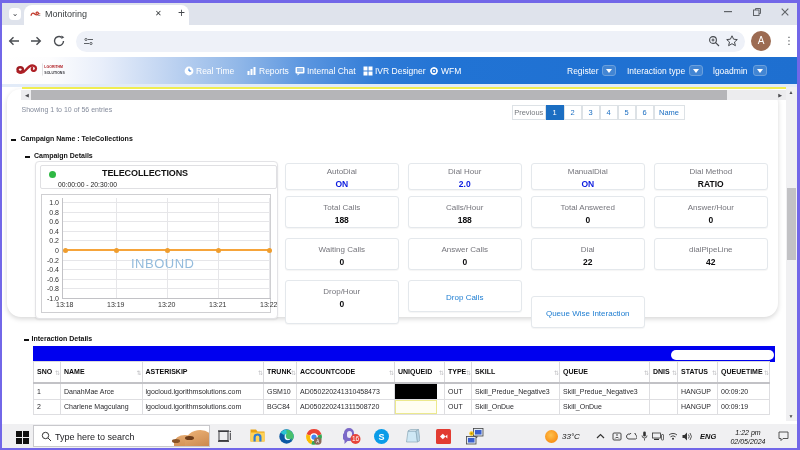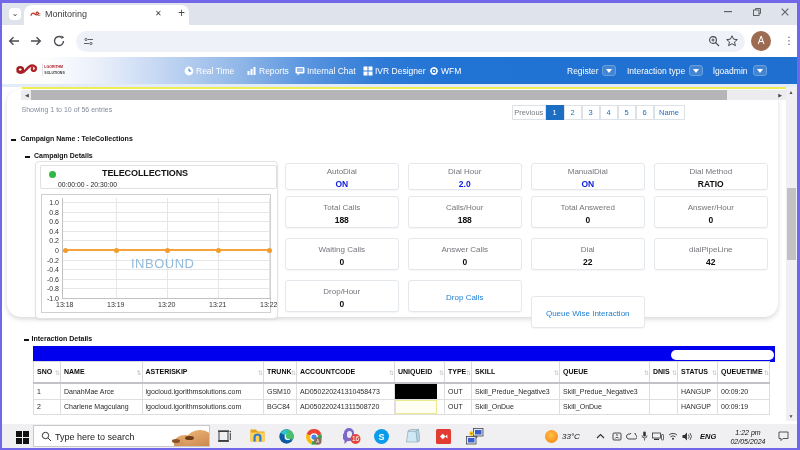--- a/index.html
+++ b/index.html
@@ -278,21 +278,21 @@
     <div class="vv">0</div>
   </div>
 <div class="abs scard r2" style="left:530.5px;top:238px;height:32px;">
     <div class="tt">Dial</div>
     <div class="vv">22</div>
   </div>
 <div class="abs scard r2" style="left:653.5px;top:238px;height:32px;">
     <div class="tt">dialPipeLine</div>
     <div class="vv">42</div>
   </div>
-<div class="abs scard r2" style="left:284.5px;top:280px;height:32px;">
+<div class="abs scard r2" style="left:284.5px;top:280px;height:44px;">
     <div class="tt">Drop/Hour</div>
     <div class="vv">0</div>
   </div>
 <div class="abs scard" style="left:407.5px;top:280px;height:32px;">
     <div class="lk" style="margin-top:12px">Drop Calls</div>
   </div>
 <div class="abs scard" style="left:530.5px;top:296px;height:32px;">
     <div class="lk" style="margin-top:12px">Queue Wise Interaction</div>
   </div>
 <div class="abs dash" style="left:23.5px;top:338.5px;"></div>

